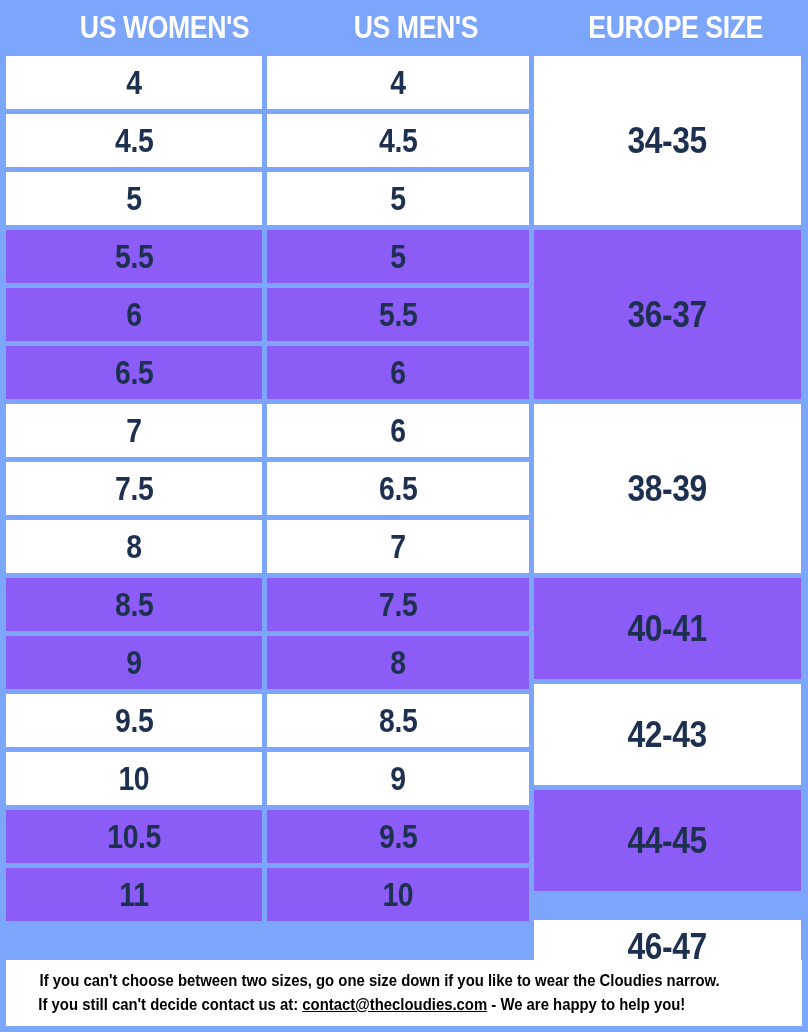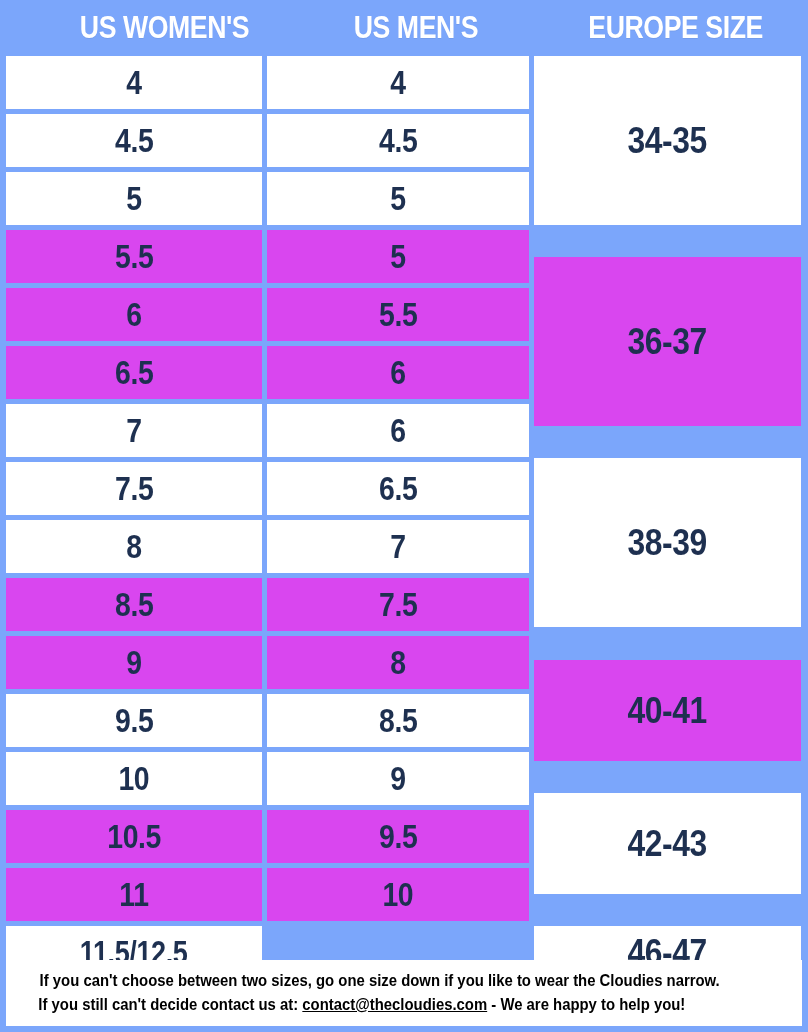--- a/index.html
+++ b/index.html
@@ -68,26 +68,26 @@
     font-weight:bold;
     font-size:33px;
     line-height:1;
     letter-spacing:-0.5px;
     white-space:nowrap;
   }
   .cell > span { display:block; transform:scaleX(0.86); }
 
   .cell.size   { height:53px; }
   .cell.white  { background:#ffffff; }
-  .cell.tint   { background:#d946ef; }
+  .cell.tint   { background:#8b5cf6; }
 
   .cell.eu {
     font-size:37px;
   }
-  .eu-span-1 { height:53px; }
+  .eu-span-1 { height:53px;margin-top:24px; }
   .eu-span-2 { height:101px; }
   .eu-span-3 { height:169px; }
 
   .cell.wide > span { transform:scaleX(0.82); }
 
   
   .footer {
     position:absolute;
     left:6px;
     right:6px;
@@ -172,23 +172,20 @@
         </div>
         <div class="cell size white">
           <span>10</span>
         </div>
         <div class="cell size tint">
           <span>10.5</span>
         </div>
         <div class="cell size tint">
           <span>11</span>
         </div>
-        <div class="cell size white wide">
-          <span>11.5/12.5</span>
-        </div>
       </div>
     <div class="col us-men" id="col-us-men">
         <div class="cell size white">
           <span>4</span>
         </div>
         <div class="cell size white">
           <span>4.5</span>
         </div>
         <div class="cell size white">
           <span>5</span>
@@ -239,20 +236,23 @@
         </div>
         <div class="cell eu white eu-span-3">
           <span>38-39</span>
         </div>
         <div class="cell eu tint eu-span-2">
           <span>40-41</span>
         </div>
         <div class="cell eu white eu-span-2">
           <span>42-43</span>
         </div>
+        <div class="cell eu tint eu-span-2">
+          <span>44-45</span>
+        </div>
         <div class="cell eu white eu-span-1">
           <span>46-47</span>
         </div>
       </div>
   </div>
 
   <div class="footer">
     <div class="footer-line">If you can't choose between two sizes, go one size down if you like to wear the Cloudies narrow.</div>
     <div class="footer-line"><span>If you still can't decide contact us at: </span><a class="footer-email" href="#">contact@thecloudies.com</a><span> - We are happy to help you!</span></div>
   </div>

